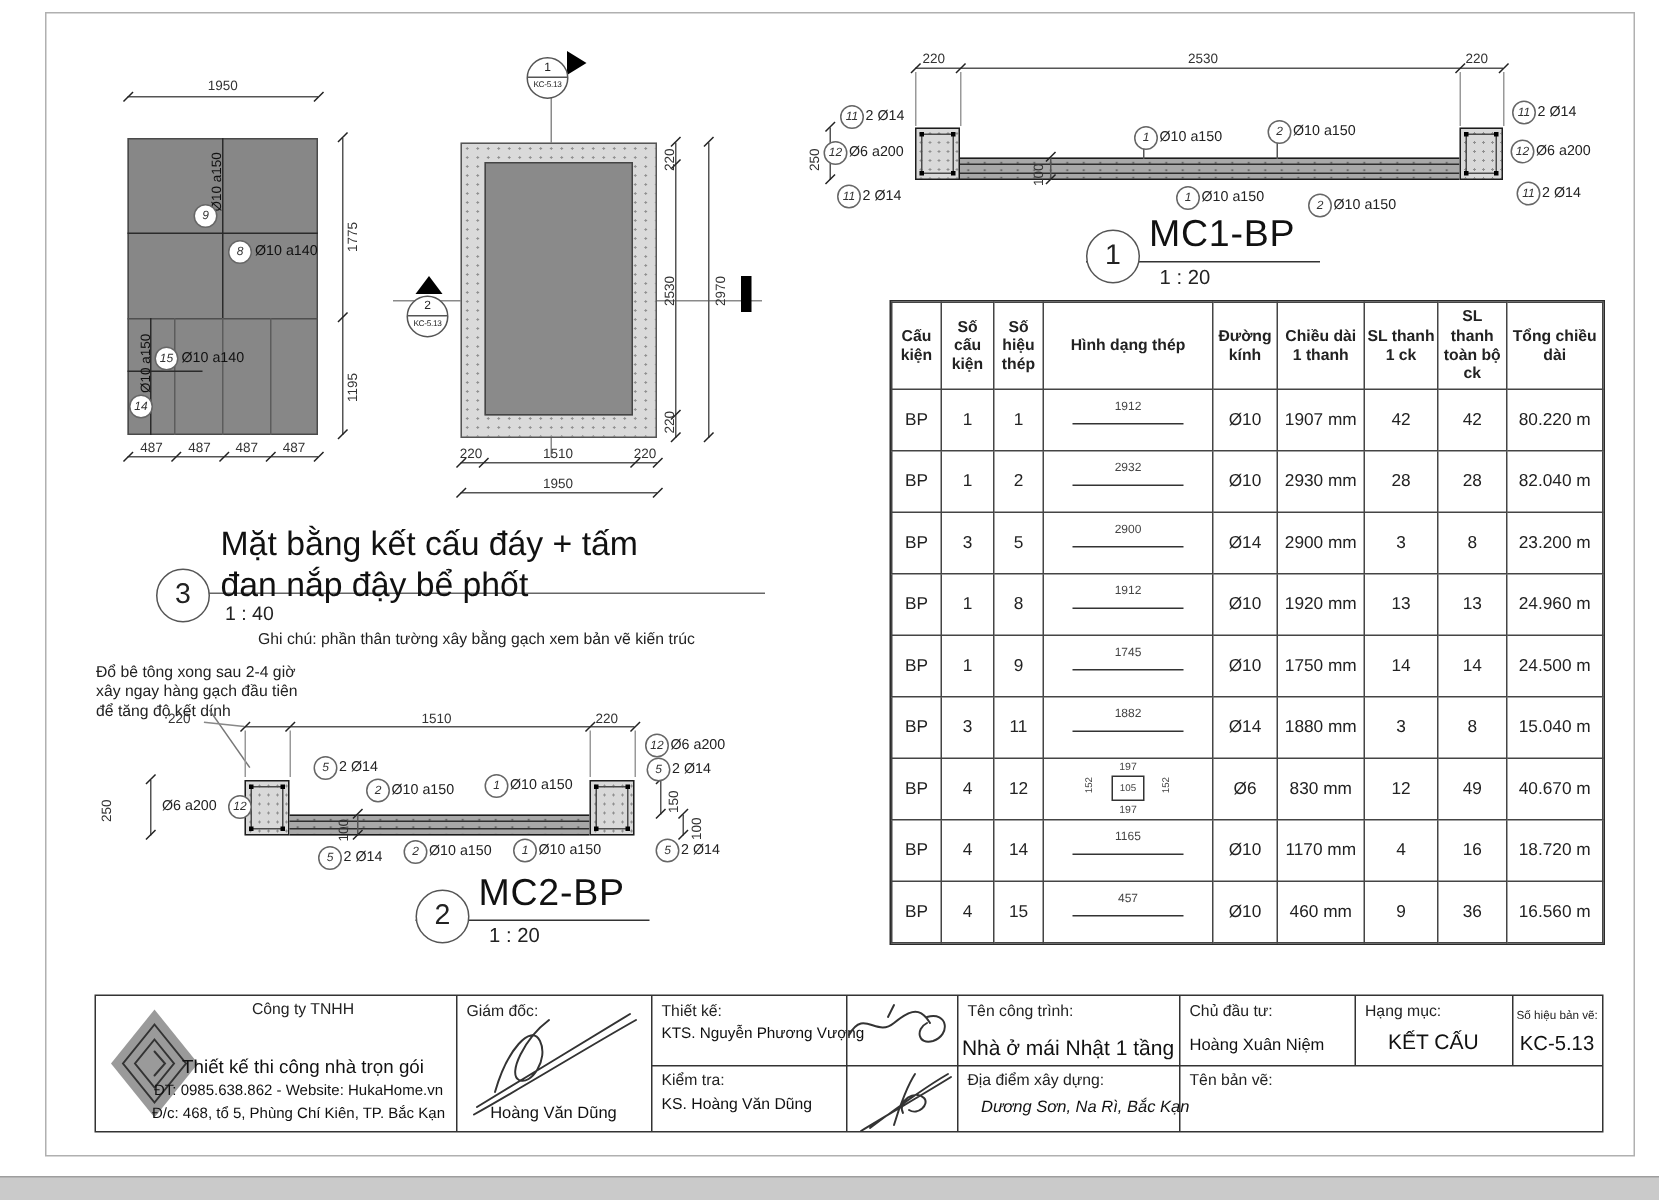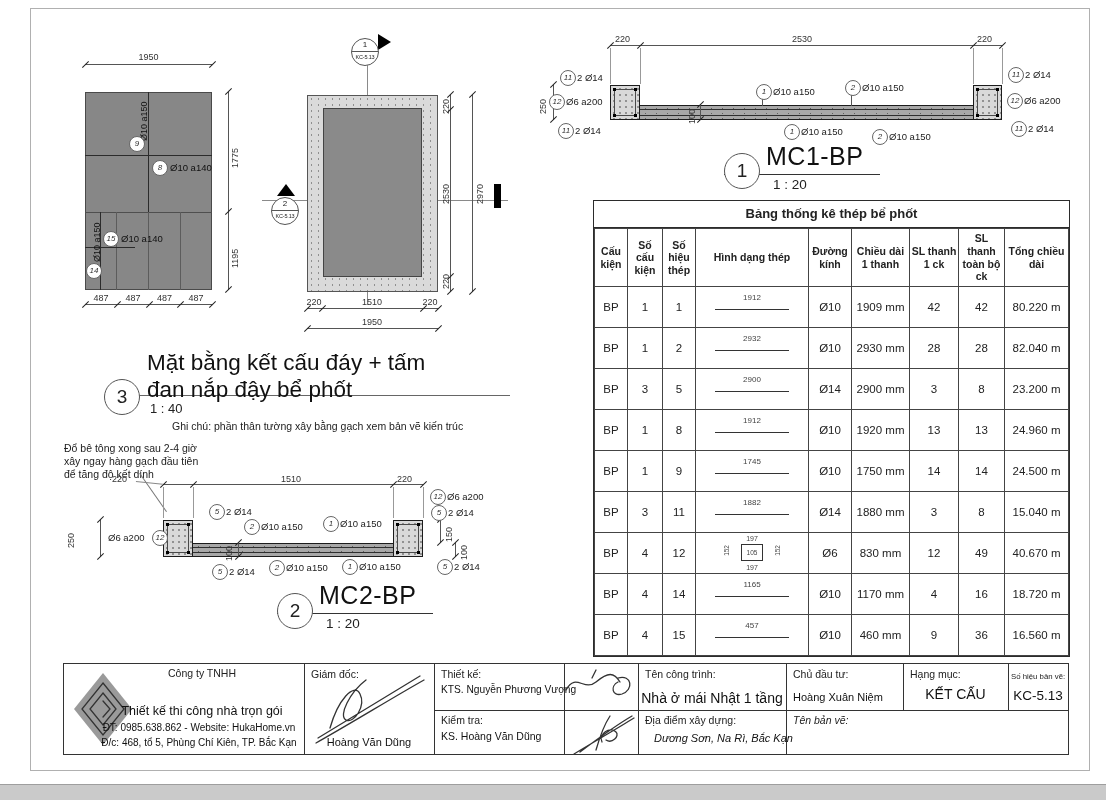--- a/index.html
+++ b/index.html
@@ -329,21 +329,20 @@
       </div>
     <div class="vtx" style="left:459px;top:538px;height:22px;">100</div>
 
     <div class="ctitle" style="left:277px;top:593px;">2</div>
     <div class="bigname" style="left:319px;top:581px;">MC2-BP</div>
     <div class="dlh" style="left:277px;top:613px;width:156px;background:#333;"></div>
     <div class="scale" style="left:326px;top:616px;">1 : 20</div>
   </div>
 
   <div id="tblwrap">
-    <div class="tbl-title">Bảng thống kê thép bể phốt</div>
     <table>
       <colgroup>
         <col style="width:33px">
           <col style="width:35px">
           <col style="width:33px">
           <col style="width:113px">
           <col style="width:43px">
           <col style="width:58px">
           <col style="width:49px">
           <col style="width:46px">
@@ -367,21 +366,21 @@
             <td>BP</td>
             <td>1</td>
             <td>1</td>
             <td>
               <div class="shp">
                 <span class="shp-num">1912</span>
                 <span class="shp-line"></span>
               </div>
             </td>
             <td>Ø10</td>
-            <td>1909 mm</td>
+            <td>1907 mm</td>
             <td>42</td>
             <td>42</td>
             <td>80.220 m</td>
           </tr>
           <tr>
             <td>BP</td>
             <td>1</td>
             <td>2</td>
             <td>
               <div class="shp">
@@ -557,17 +556,17 @@
 
     <div class="lbl" style="left:729px;top:4px;">Chủ đầu tư:</div>
     <div class="val" style="left:729px;top:27px;font-size:11px;">Hoàng Xuân Niệm</div>
 
     <div class="lbl" style="left:846px;top:4px;">Hạng mục:</div>
     <div class="val ctr" style="left:839px;top:22px;width:105px;font-size:14px;text-align:center;">KẾT CẤU</div>
 
     <div class="lbl" style="left:947px;top:8px;font-size:7.8px;">Số hiệu bản vẽ:</div>
     <div class="val ctr" style="left:944px;top:24px;width:60px;font-size:13.5px;text-align:center;">KC-5.13</div>
 
-    <div class="lbl" style="left:729px;top:50px;font-style:italic;">Tên bản vẽ:</div>
+    <div class="lbl" style="left:729px;top:50px;">Tên bản vẽ:</div>
   </div>
 
   <div class="fbar"></div>
 </div>
 
 </body></html>

